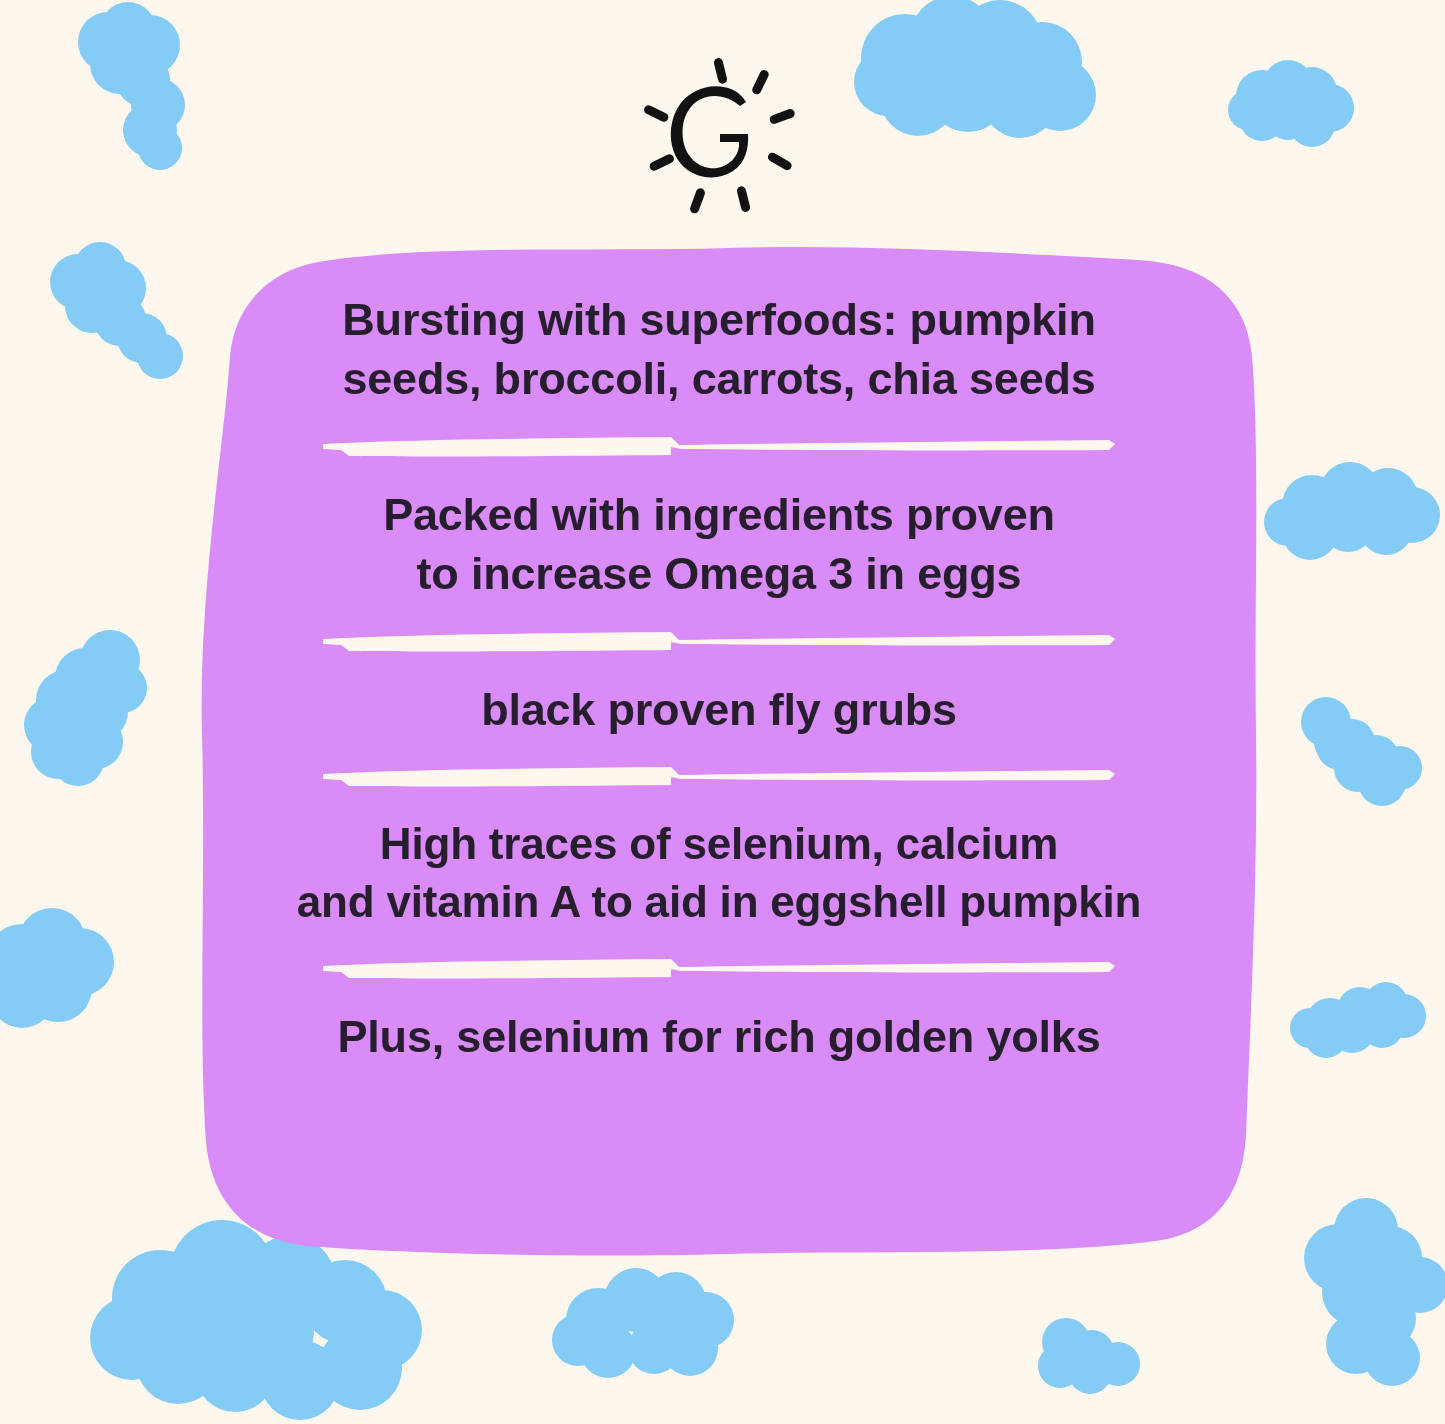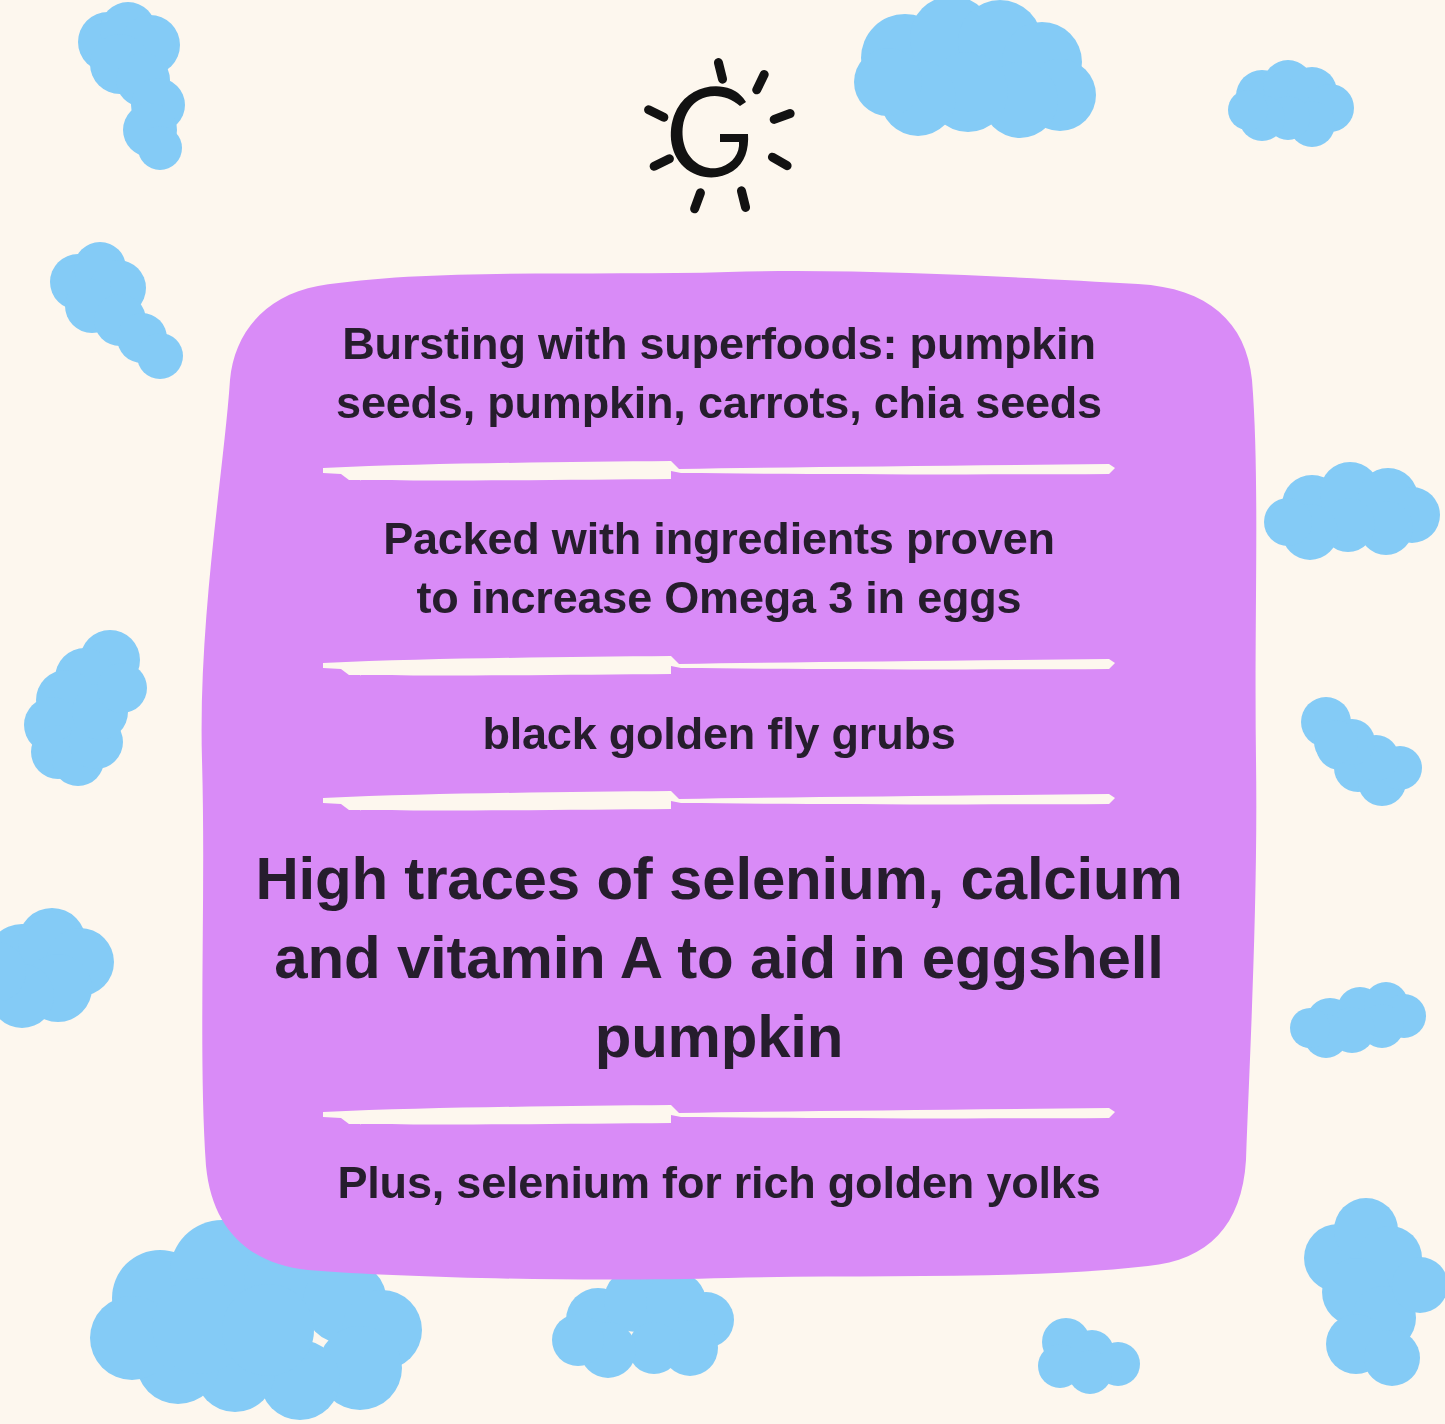--- a/index.html
+++ b/index.html
@@ -39,21 +39,21 @@
     transform: translateX(-50%);
     width: 190px;
     height: 165px;
   }
   .brandmark svg { display: block; width: 100%; height: 100%; }
 
   
   .card-wrap {
     position: absolute;
     left: 168px;
-    top: 260px;
+    top: 236px;
     width: 1102px;
     height: 1030px;
   }
   .card-shape {
     position: absolute;
     inset: 0;
     width: 100%;
     height: 100%;
     display: block;
   }
@@ -71,21 +71,21 @@
   .benefit {
     width: 100%;
     text-align: center;
     color: #261D2D;
     font-size: 45px;
     font-weight: 700;
     line-height: 1.32;
     letter-spacing: -0.2px;
     font-family: "Liberation Sans", sans-serif;
   }
-  .benefit.wide { font-size: 60px; }
+  .benefit.wide { font-size: 44px; }
 
   
   .divider {
     width: 800px;
     height: 26px;
     margin: 26px 0 24px 0;
     flex: none;
   }
   .divider svg { display: block; width: 100%; height: 100%; }
 </style>
@@ -280,21 +280,21 @@
            C 420 1022, 240 1018, 140 1010
            C 80 1004, 44 968, 38 906
            C 30 790, 38 640, 34 500
            C 30 360, 56 210, 62 120 Z"></path>
     </svg>
 
     <div class="card-content">
 
       <div class="benefit">
         <div>Bursting with superfoods: pumpkin</div>
-        <div>seeds, pumpkin, carrots, chia seeds</div>
+        <div>seeds, broccoli, carrots, chia seeds</div>
       </div>
 
       <div class="divider">
         <svg viewBox="0 0 800 26" preserveAspectRatio="none" xmlns="http://www.w3.org/2000/svg" aria-hidden="true">
           <path fill="#FDF7EE" d="M4 9 C 120 4, 250 3, 352 2 L 360 10 C 470 8, 620 7, 790 5 L 796 9 L 790 15
                                    C 620 16, 470 15, 362 14 L 352 12 L 352 20 C 250 21, 120 22, 30 21
                                    L 22 15 L 4 14 Z"></path>
         </svg>
       </div>
 
@@ -305,21 +305,21 @@
 
       <div class="divider">
         <svg viewBox="0 0 800 26" preserveAspectRatio="none" xmlns="http://www.w3.org/2000/svg" aria-hidden="true">
           <path fill="#FDF7EE" d="M4 9 C 120 4, 250 3, 352 2 L 360 10 C 470 8, 620 7, 790 5 L 796 9 L 790 15
                                    C 620 16, 470 15, 362 14 L 352 12 L 352 20 C 250 21, 120 22, 30 21
                                    L 22 15 L 4 14 Z"></path>
         </svg>
       </div>
 
       <div class="benefit">
-        <div>black golden fly grubs</div>
+        <div>black proven fly grubs</div>
       </div>
 
       <div class="divider">
         <svg viewBox="0 0 800 26" preserveAspectRatio="none" xmlns="http://www.w3.org/2000/svg" aria-hidden="true">
           <path fill="#FDF7EE" d="M4 9 C 120 4, 250 3, 352 2 L 360 10 C 470 8, 620 7, 790 5 L 796 9 L 790 15
                                    C 620 16, 470 15, 362 14 L 352 12 L 352 20 C 250 21, 120 22, 30 21
                                    L 22 15 L 4 14 Z"></path>
         </svg>
       </div>
 

